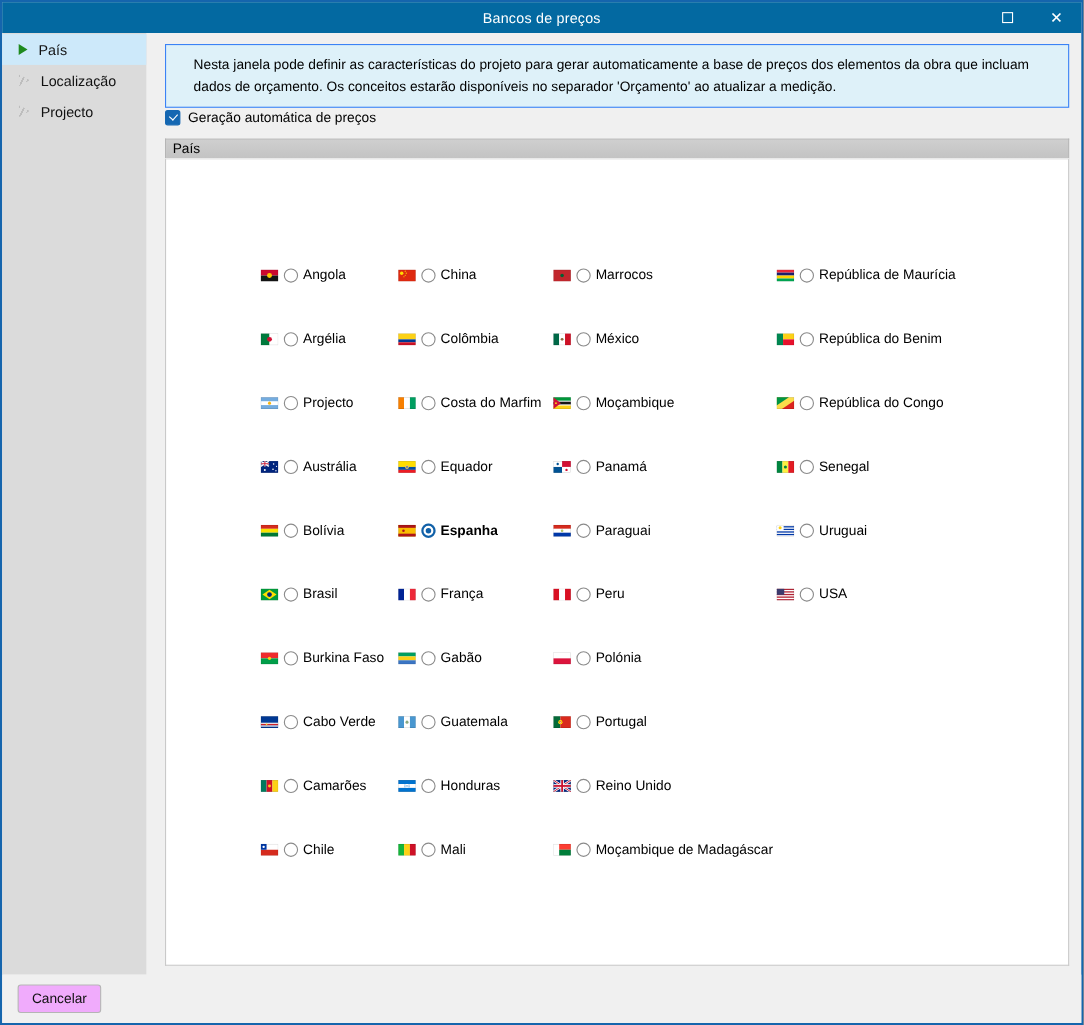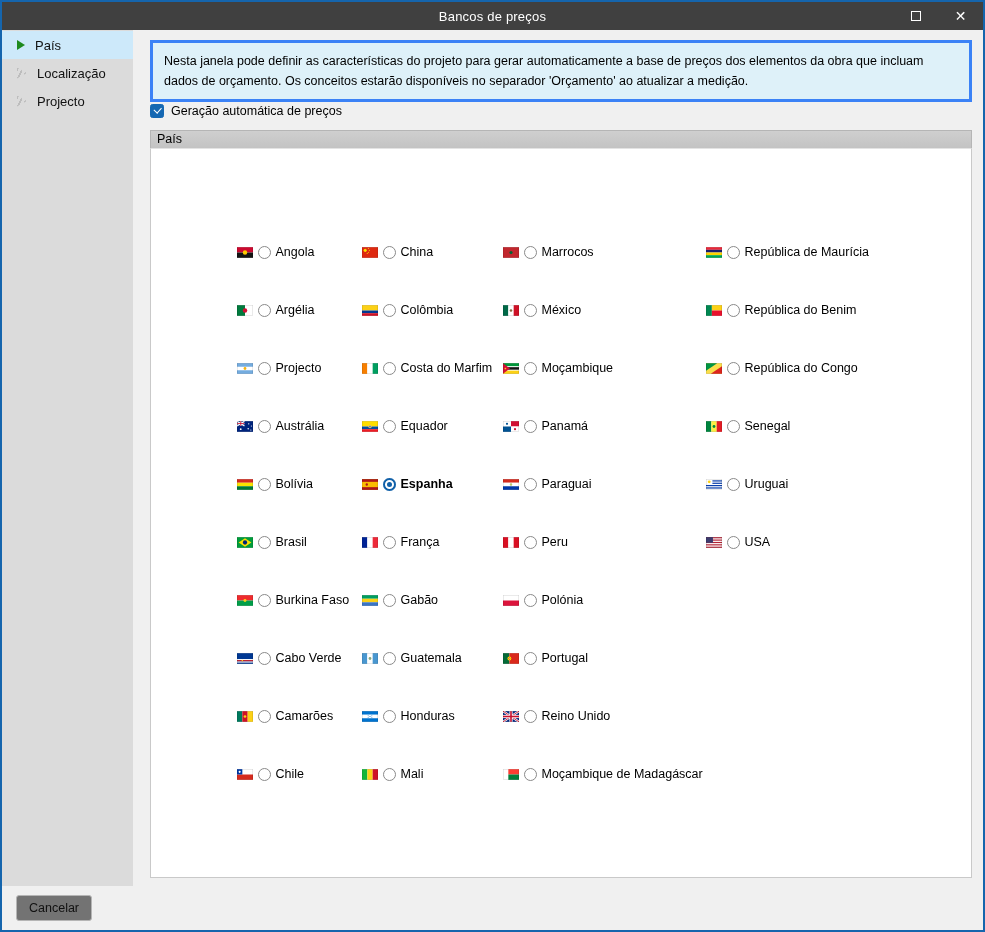--- a/index.html
+++ b/index.html
@@ -9,21 +9,21 @@
   .window {
     width: 985px; height: 932px;
     border: 2px solid #1565AD;
     background: #F0F0F0;
     display: flex; flex-direction: column;
     position: relative; margin: 0 auto;
   }
 
   
   .titlebar {
-    height: 28px; background: #404040; color: #fff;
+    height: 28px; background: #0369a1; color: #fff;
     display: flex; align-items: center; flex: 0 0 auto;
     position: relative;
   }
   .titlebar .title {
     position: absolute; left: 0; right: 0; text-align: center;
     font-size: 13px; letter-spacing: .2px;
   }
   .win-controls { margin-left: auto; display: flex; height: 100%; z-index: 2; }
   .win-btn { width: 45px; height: 100%; display: flex; align-items: center; justify-content: center; cursor: default; }
   .maximize-glyph { width: 10px; height: 10px; border: 1.5px solid #fff; display: inline-block; }
@@ -44,22 +44,22 @@
   }
   .hatch-icon {
     width: 10px; height: 11px; flex: 0 0 auto;
     background: repeating-linear-gradient(115deg, #BDBDBD 0 1.6px, #DBDBDB 1.6px 4.4px);
     clip-path: polygon(0 0, 100% 50%, 0 100%);
   }
 
   .content { flex: 1 1 auto; display: flex; flex-direction: column; padding: 10px 11px 8px 17px; min-height: 0; }
 
   .infobox {
-    border: 3px solid #3b82f6; background: #DEF1F9;
-    padding: 8px 11px; font-size: 12.5px; line-height: 1.6; color: #000;
+    border: 1px solid #3b82f6; background: #DEF1F9;
+    padding: 8px 25px; font-size: 12.5px; line-height: 1.6; color: #000;
     flex: 0 0 auto;
   }
 
   .check-row { margin-top: 2px; display: flex; align-items: center; gap: 7px; flex: 0 0 auto; }
   .checkbox {
     width: 14px; height: 14px; background: #1467B2; border: 1px solid #1467B2;
     border-radius: 2.5px; position: relative; flex: 0 0 auto; cursor: pointer;
   }
   .checkbox::after {
     content: ""; position: absolute; left: 3px; top: 1.5px;
@@ -103,21 +103,21 @@
 
   
   .footer {
     flex: 0 0 auto; height: 44px; display: flex; align-items: center;
     padding: 0 14px; background: #F0F0F0;
   }
   .btn {
     height: 26px; font-family: "Liberation Sans", sans-serif; font-size: 12.5px;
     border-radius: 3px; padding: 0 12px; min-width: 66px; cursor: pointer;
   }
-  .btn-normal { background: #737373; border: 1px solid #B5B5B5; color: #111; }
+  .btn-normal { background: #f0abfc; border: 1px solid #B5B5B5; color: #111; }
   .btn-disabled { background: #F3F3F3; border: 1px solid #E2E2E2; color: #9B9B9B; cursor: default; }
   .btn-focused {
     background: #FDFDFD; border: 1px solid #2D7CD4; color: #000;
     outline: 1px dotted #444; outline-offset: -4px; min-width: 84px;
   }
   .footer-right { margin-left: auto; display: flex; gap: 12px; }
 </style>
 </head>
 <body>
 

